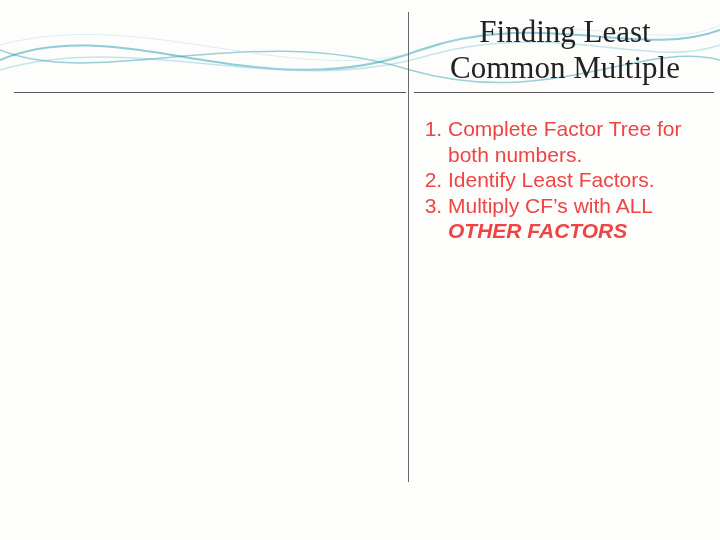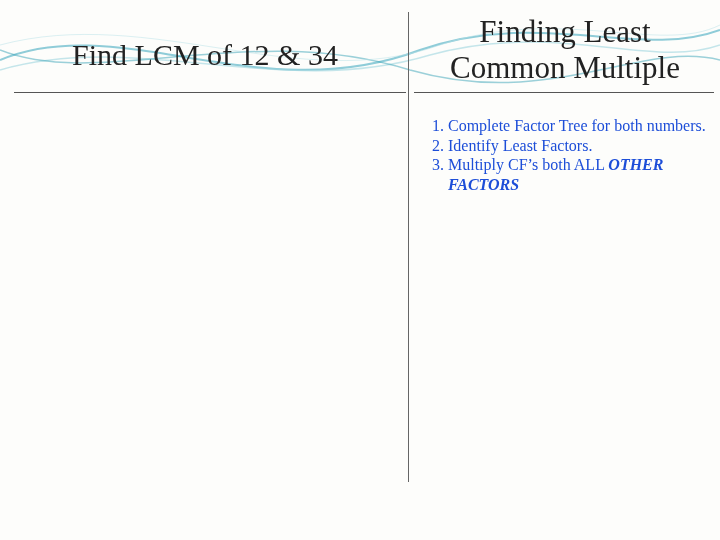--- a/index.html
+++ b/index.html
@@ -64,23 +64,23 @@
     left: 414px;
     top: 92px;
     width: 300px;
     border-top: 1px solid #555;
   }
   .steps {
     position: absolute;
     left: 420px;
     top: 116px;
     width: 292px;
-    font-size: 16px;
-    color: #1d4ed8;
-    font-family: Liberation Serif, serif;
+    font-size: 21px;
+    color: #ef4444;
+    font-family: Liberation Sans, sans-serif;
   }
   .steps ol {
     list-style: decimal;
     padding-left: 28px;
   }
   .steps li {
     margin-bottom: 0px;
     line-height: 1.22;
   }
   .step3-suffix {
@@ -95,27 +95,26 @@
 
   <svg class="wave-bg" viewBox="0 0 720 120" preserveAspectRatio="none">
     <path d="M0,60 C120,10 260,110 420,50 C540,8 640,60 720,30" fill="none" stroke="#5fb7c9" stroke-width="2" opacity="0.7"></path>
     <path d="M0,70 C140,30 280,100 430,55 C560,20 650,70 720,45" fill="none" stroke="#9fd6df" stroke-width="1.5" opacity="0.6"></path>
     <path d="M0,50 C100,90 250,20 410,70 C550,110 640,40 720,60" fill="none" stroke="#3aa4b8" stroke-width="1.5" opacity="0.5"></path>
     <path d="M0,45 C150,5 300,95 440,45 C560,5 660,55 720,25" fill="none" stroke="#b8e2e8" stroke-width="1" opacity="0.5"></path>
   </svg>
 
   <div class="divider-vert"></div>
 
-  <div class="title-left">Find LCM of 12 &amp; 34</div>
   <div class="title-left-rule"></div>
 
   <div class="title-right">Finding Least Common Multiple</div>
   <div class="title-right-rule"></div>
 
   <div class="steps">
     <ol>
       <li>Complete Factor Tree for both numbers.</li>
       <li>Identify Least Factors.</li>
-      <li><span>Multiply CF’s both ALL </span><span class="step3-suffix">OTHER FACTORS</span></li>
+      <li><span>Multiply CF’s with ALL </span><span class="step3-suffix">OTHER FACTORS</span></li>
     </ol>
   </div>
 
 </div>
 
 </body></html>

